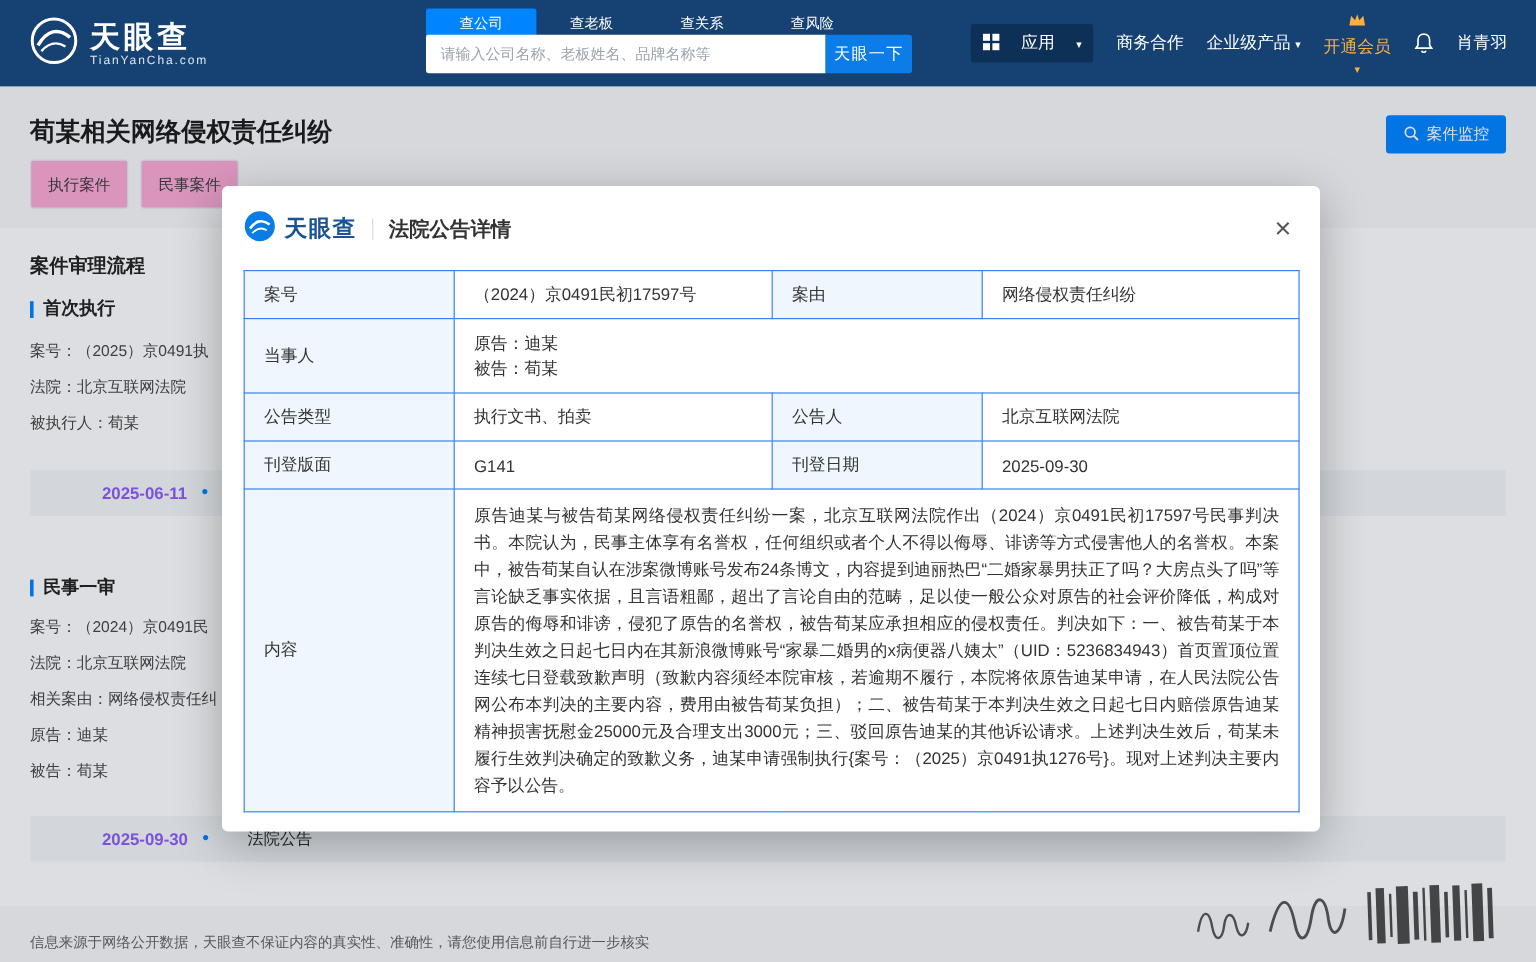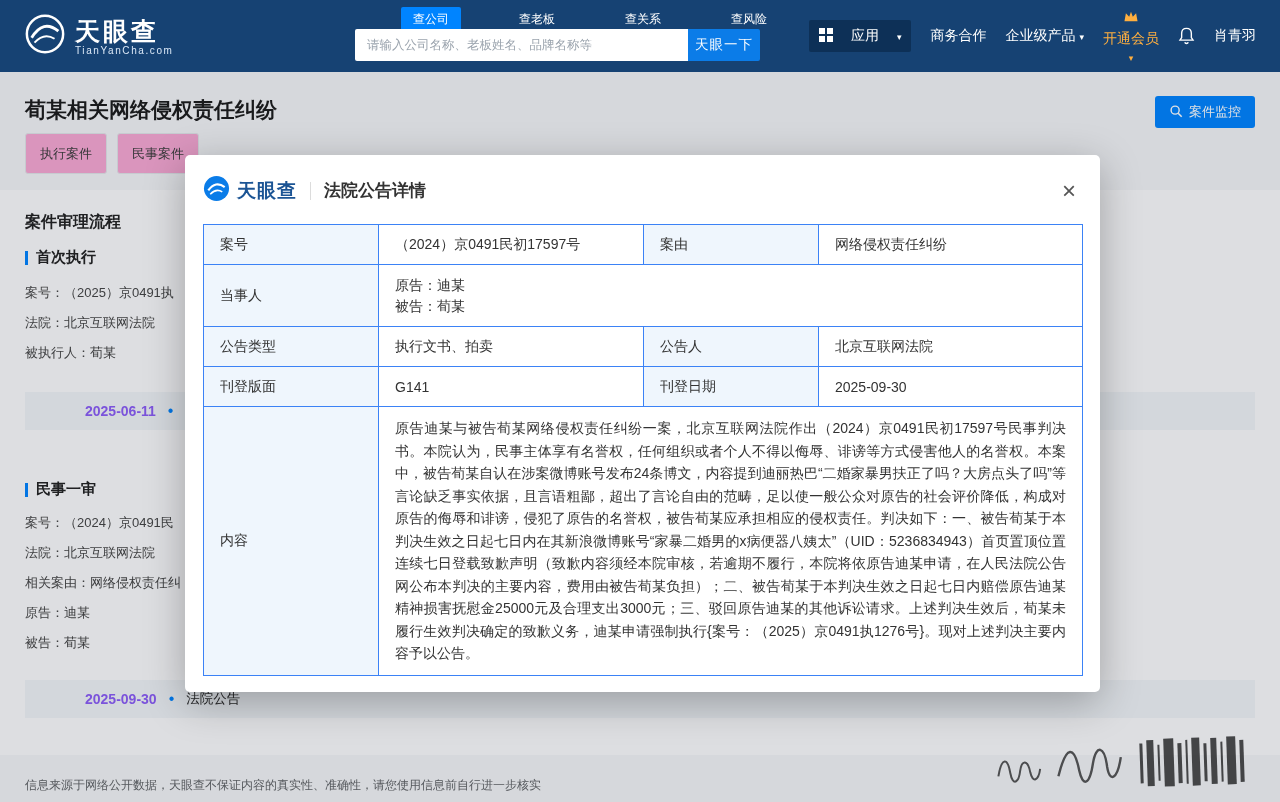--- a/index.html
+++ b/index.html
@@ -14,21 +14,21 @@
   .navbar { position:absolute; top:0; left:0; width:1280px; height:72px; background:#164273; z-index:10; }
   .brand { position:absolute; left:24px; top:13px; display:flex; gap:9px; align-items:center; cursor:pointer; }
   .brand-text { display:flex; flex-direction:column; }
   .brand-name { font-size:25px; font-weight:bold; color:#fff; letter-spacing:3px; line-height:28px; }
   .brand-domain { font-size:10px; color:#dbe8f7; letter-spacing:1.6px; }
   .badge { position:absolute; left:148px; top:14px; width:190px; height:44px; background:#e23d3d; color:#fff; border-radius:2px; padding:6px 10px; }
   .badge-line1 { font-size:12.5px; font-weight:bold; line-height:17px; letter-spacing:.5px; }
   .badge-line2 { font-size:10px; line-height:14px; opacity:.95; }
 
   .search-tabs { position:absolute; left:355px; top:7px; display:flex; }
-  .search-tab { font-size:12px; color:#fff; padding:4px 12px; cursor:pointer; border-radius:2px 2px 0 0;margin-left:46px; }
+  .search-tab { font-size:12px; color:#fff; padding:4px 28px; cursor:pointer; border-radius:2px 2px 0 0; }
   .search-tab.active { background:#0084ff; }
   .search-row { position:absolute; left:355px; top:29px; display:flex; }
   .search-input { width:333px; height:32px; border:none; outline:none; padding:0 12px; font-size:12.5px; color:#333; border-radius:2px 0 0 2px; }
   .search-input::placeholder { color:#9aa3ad; }
   .search-btn { width:72px; height:32px; background:#0b7ce8; color:#fff; border:none; font-size:13.5px; border-radius:0 2px 2px 0; cursor:pointer; letter-spacing:1px; }
 
   .nav-right { position:absolute; right:24px; top:0; height:72px; display:flex; align-items:center; gap:19px; }
   .apps-box { display:flex; align-items:center; gap:18px; background:rgba(8,34,64,.55); padding:7px 10px; border-radius:2px; color:#fff; font-size:14px; cursor:pointer; }
   .nav-link { color:#fff; font-size:14px; cursor:pointer; display:flex; align-items:center; gap:4px; white-space:nowrap; }
   .nav-link.vip { color:#ffaf3f;flex-direction:column; }
@@ -42,21 +42,21 @@
   .case-tabs { position:absolute; left:25px; top:61px; display:flex; gap:10px; }
   .case-tab { height:41px; padding:0 14px; background:#f9a8d4; color:#3c3c3c; font-size:13px; display:flex; align-items:center; border-radius:3px; cursor:pointer; border:1px solid #e3e6ea; }
   .content-card { position:absolute; left:0; top:118px; width:1280px; height:565px; background:#fcfcfd; }
   .section-title { position:absolute; left:25px; top:22px; font-size:16px; font-weight:bold; color:#222; }
   .stage { position:absolute; left:25px; font-size:15px; font-weight:bold; color:#222; display:flex; align-items:center; }
   .stage-bar { display:inline-block; width:3px; height:14px; background:#0084ff; margin-right:8px; }
   .field { position:absolute; left:25px; font-size:13px; color:#454545; white-space:nowrap; }
   .date-band { position:absolute; left:25px; width:1230px; height:38px; background:#f1f4f7; display:flex; align-items:center; padding-left:60px; cursor:pointer; }
   .band-date { font-size:14px; font-weight:bold; color:#8b5cf6; }
   .band-dot { color:#0084ff; font-size:16px; margin:0 12px; }
-  .band-event { font-size:13.5px; color:#2b2b2b; }
+  .band-event { font-size:13.5px; color:#2b2b2b;margin-left:20px; }
   .page-footer { position:absolute; left:25px; top:705px; font-size:12px; color:#606366; }
   .watermark { position:absolute; left:990px; top:660px; opacity:.85; }
 
   
   .overlay { position:absolute; top:72px; left:0; width:1280px; height:730px; background:rgba(15,23,35,.13); z-index:20; }
   .modal { position:absolute; left:185px; top:155px; width:915px; background:#fff; border-radius:5px; box-shadow:0 10px 40px rgba(0,0,0,.28); z-index:30; padding-bottom:16px; }
   .modal-header { display:flex; align-items:center; padding:20px 20px 16px 18px; }
   .m-brand { font-size:19px; font-weight:bold; color:#1b5494; letter-spacing:1px; margin-left:7px; }
   .m-div { width:1px; height:18px; background:#dcdcdc; margin:0 13px; }
   .m-title { font-size:17px; font-weight:700; color:#333; }

